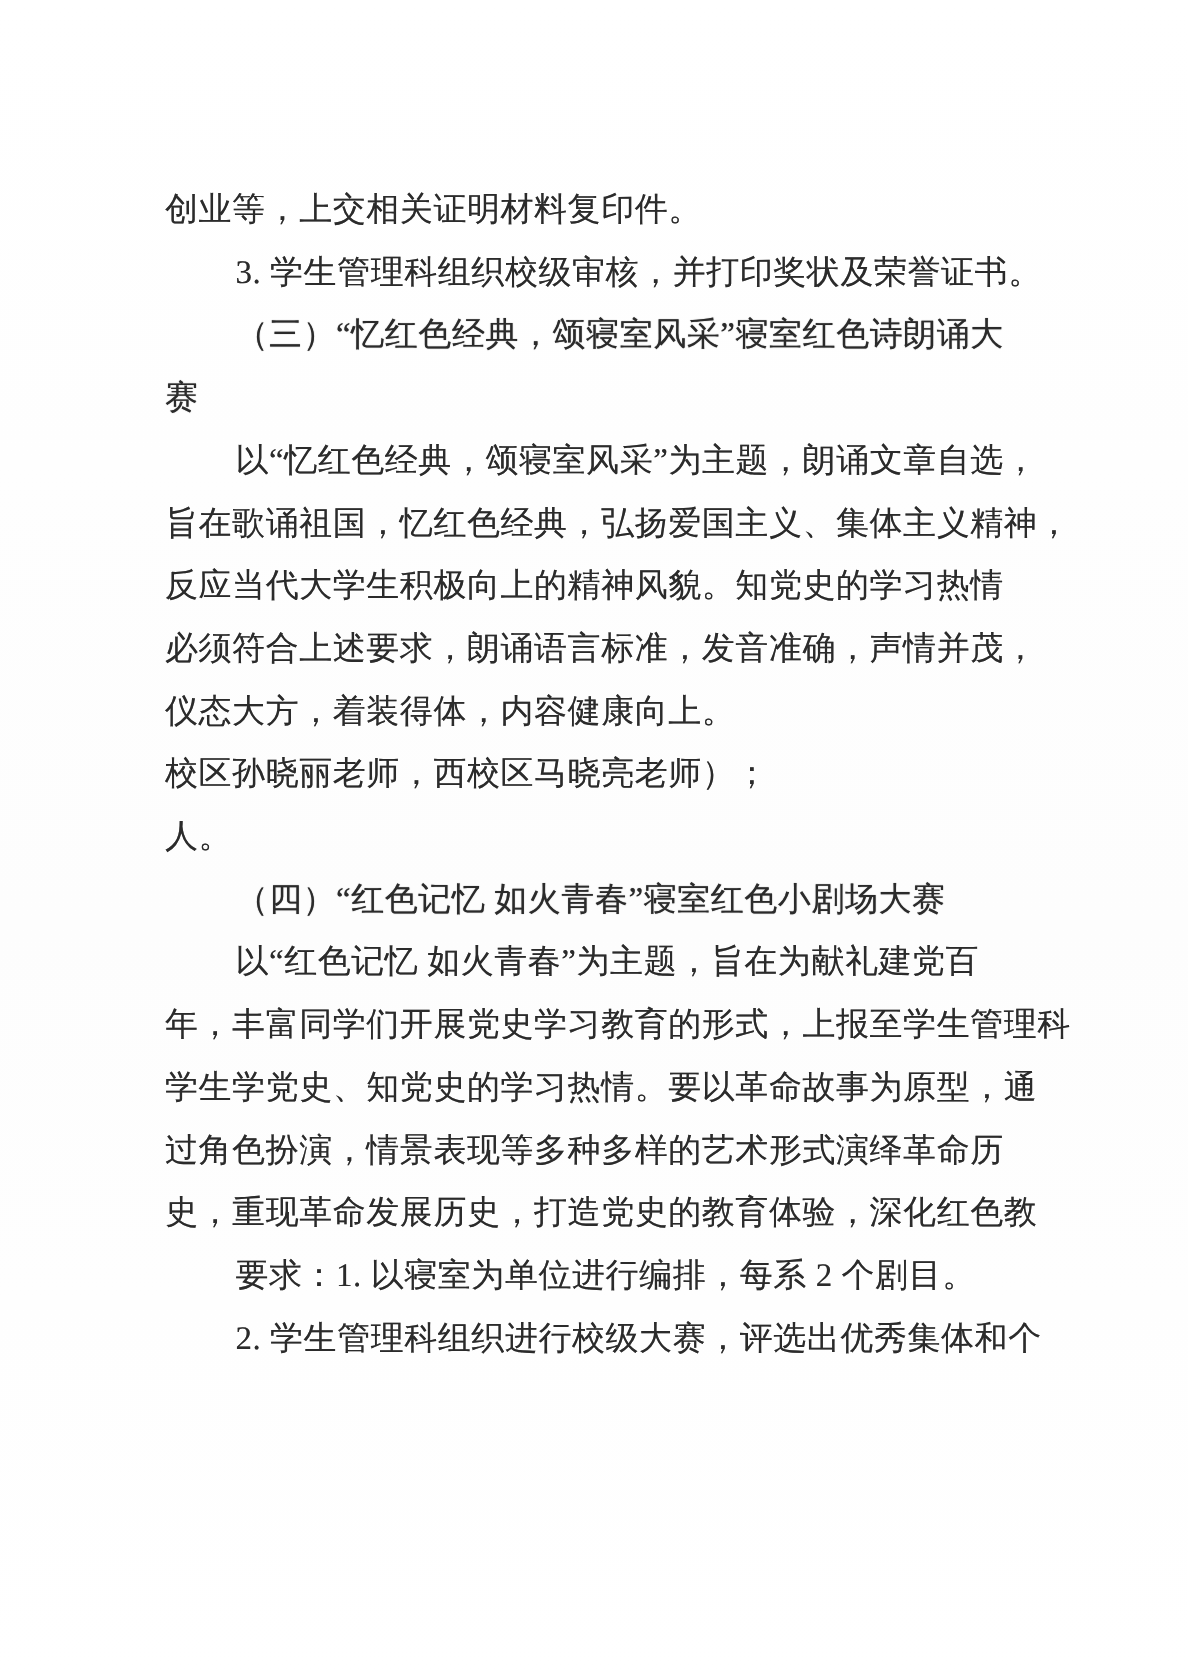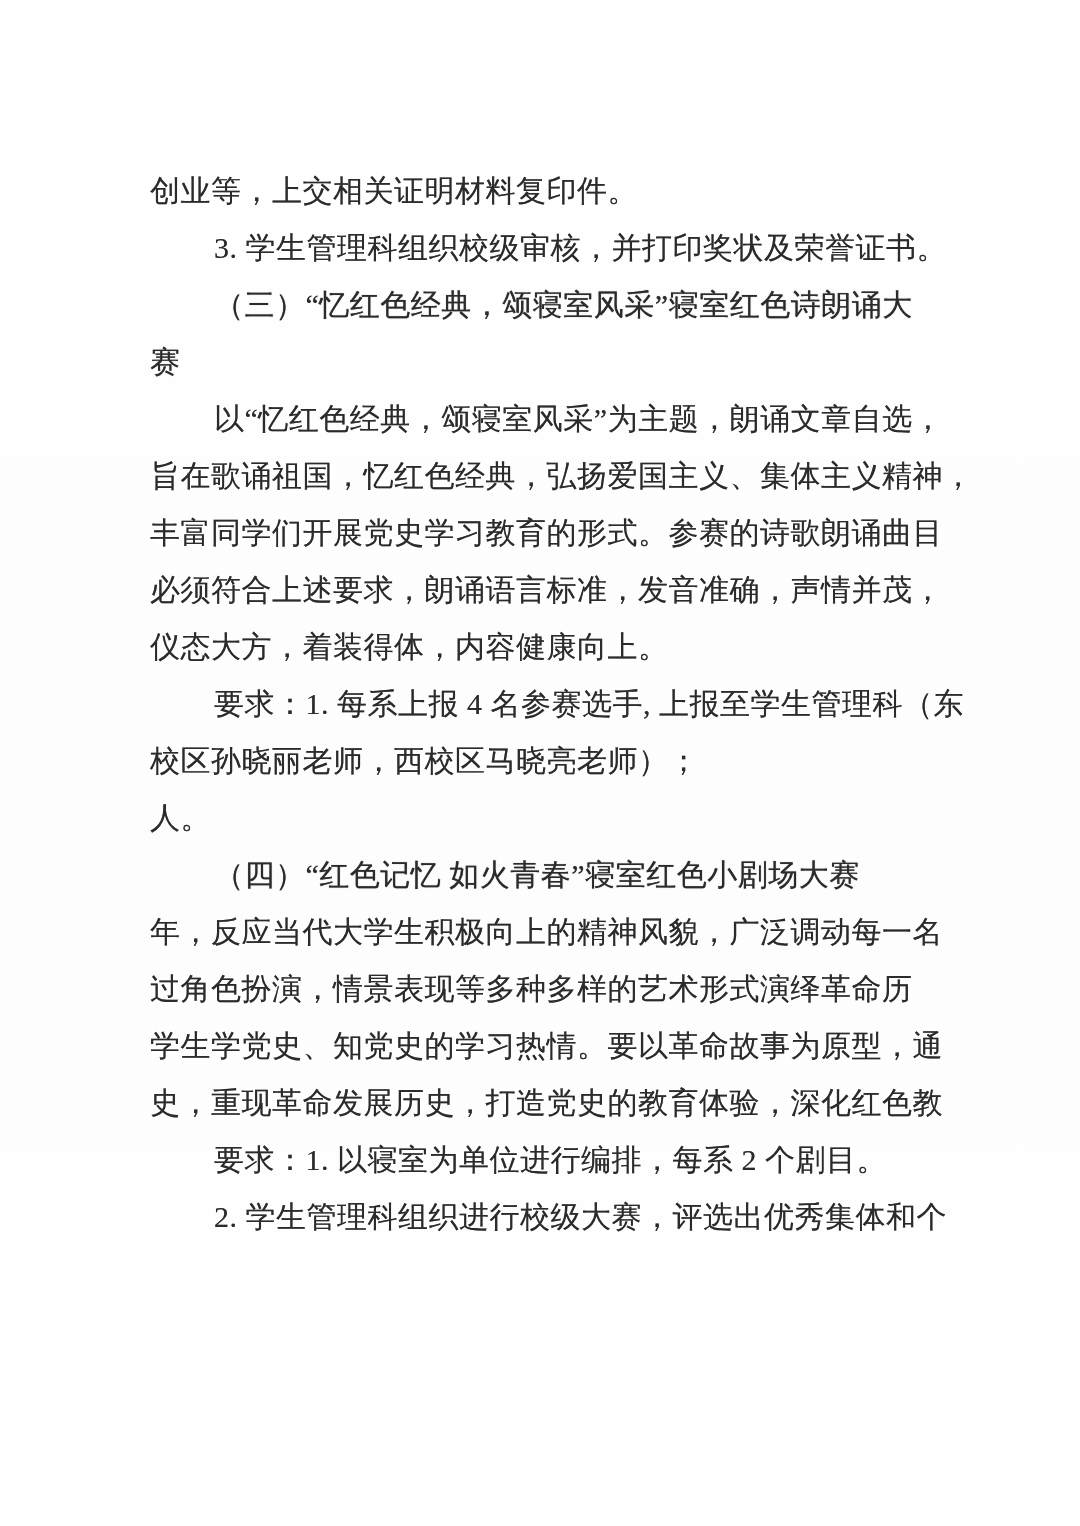--- a/index.html
+++ b/index.html
@@ -43,27 +43,27 @@
 <body>
 
 <div class="page">
   <div>
       <div class="doc-line">创业等，上交相关证明材料复印件。</div>
       <div class="doc-line indent">3. 学生管理科组织校级审核，并打印奖状及荣誉证书。</div>
       <div class="doc-line indent bold">（三）“忆红色经典，颂寝室风采”寝室红色诗朗诵大</div>
       <div class="doc-line bold">赛</div>
       <div class="doc-line indent">以“忆红色经典，颂寝室风采”为主题，朗诵文章自选，</div>
       <div class="doc-line">旨在歌诵祖国，忆红色经典，弘扬爱国主义、集体主义精神，</div>
-      <div class="doc-line">丰富同学们开展党史学习教育的形式。参赛的诗歌朗诵曲目</div>
+      <div class="doc-line">反应当代大学生积极向上的精神风貌。知党史的学习热情</div>
       <div class="doc-line">必须符合上述要求，朗诵语言标准，发音准确，声情并茂，</div>
       <div class="doc-line">仪态大方，着装得体，内容健康向上。</div>
-      <div class="doc-line indent">要求：1. 每系上报 4 名参赛选手, 上报至学生管理科（东</div>
       <div class="doc-line">校区孙晓丽老师，西校区马晓亮老师）；</div>
       <div class="doc-line">人。</div>
       <div class="doc-line indent bold">（四）“红色记忆 如火青春”寝室红色小剧场大赛</div>
-      <div class="doc-line">年，反应当代大学生积极向上的精神风貌，广泛调动每一名</div>
+      <div class="doc-line indent">以“红色记忆 如火青春”为主题，旨在为献礼建党百</div>
+      <div class="doc-line">年，丰富同学们开展党史学习教育的形式，上报至学生管理科</div>
+      <div class="doc-line">学生学党史、知党史的学习热情。要以革命故事为原型，通</div>
       <div class="doc-line">过角色扮演，情景表现等多种多样的艺术形式演绎革命历</div>
-      <div class="doc-line">学生学党史、知党史的学习热情。要以革命故事为原型，通</div>
       <div class="doc-line">史，重现革命发展历史，打造党史的教育体验，深化红色教</div>
       <div class="doc-line indent">要求：1. 以寝室为单位进行编排，每系 2 个剧目。</div>
       <div class="doc-line indent">2. 学生管理科组织进行校级大赛，评选出优秀集体和个</div>
     </div>
 </div>
 
 </body></html>

